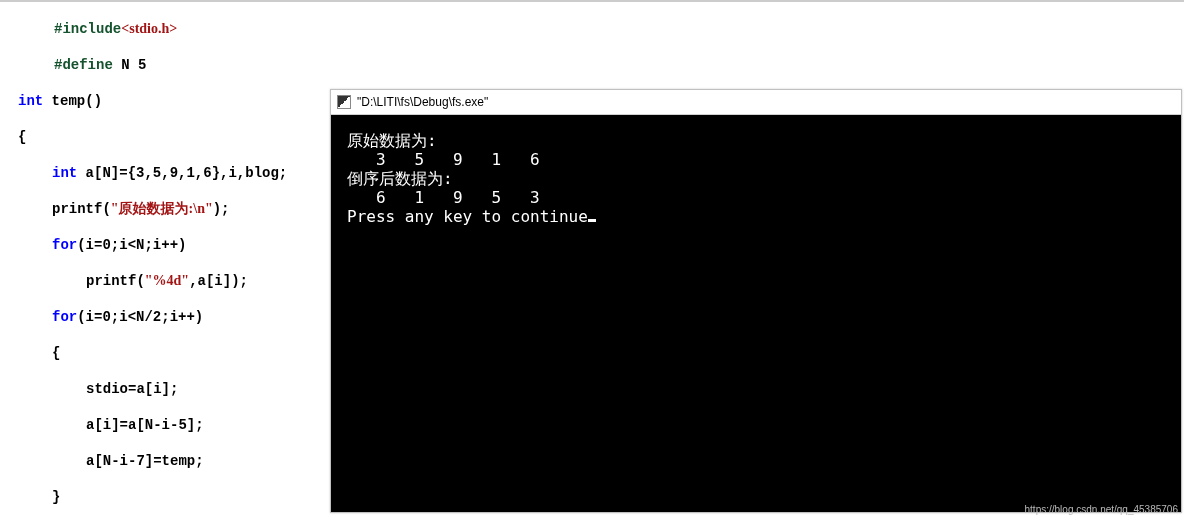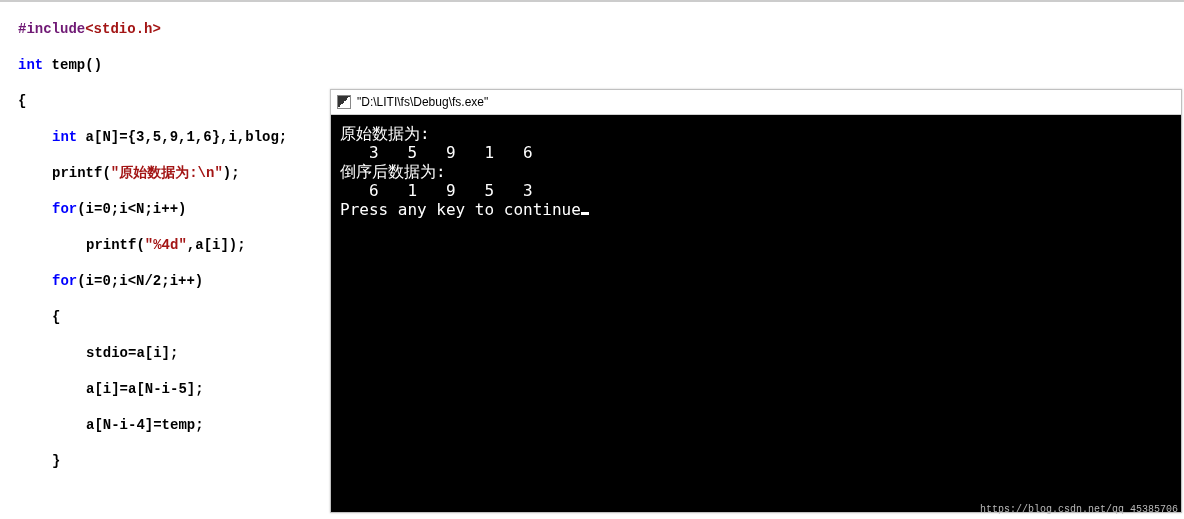--- a/index.html
+++ b/index.html
@@ -12,24 +12,24 @@
       position: relative;
       overflow: hidden;
     }
     .code-area {
       padding: 0 0 0 18px;
       line-height: 18px;
       font-weight: bold;
       white-space: pre;
       border-top: 2px solid #ccc;
     }
-    .kw-green { color: #701a75; }
+    .kw-green { color: #14532d; margin-left: 36px; }
     .kw-blue { color: #0000ff; text-align: center; }
     .txt-black { color: #000000; }
-    .txt-red { color: #a31515; }
+    .txt-red { color: #a31515; font-family: Liberation Serif, serif; }
     .indent1 { padding-left: 34px; }
     .indent2 { padding-left: 68px; }
     .console-window {
       position: absolute;
       left: 330px;
       top: 89px;
       width: 852px;
       height: 424px;
       background: #ffffff;
       border: 1px solid #c0c0c0;
@@ -55,59 +55,60 @@
       background: linear-gradient(135deg, #333 0%, #333 50%, #fff 50%, #fff 100%);
       border: 1px solid #888;
     }
     .console-body {
       background: #000000;
       color: #ffffff;
       font-family: "NSimSun", "SimSun", "Consolas", monospace;
       font-size: 16px;
       line-height: 19px;
       height: calc(100% - 25px);
-      padding: 9px;
+      padding: 16px;
       white-space: pre;
       font-weight: normal;
       overflow: hidden;
     }
     .cursor {
       display: inline-block;
       width: 8px;
       height: 3px;
       background: #ffffff;
       vertical-align: baseline;
       margin-bottom: 0;
     }
     .watermark {
       position: absolute;
       right: 6px;
       bottom: 4px;
       color: #b8b8b8;
       font-size: 10px;
-      font-family: Liberation Mono, monospace;
+      font-family: Liberation Sans, sans-serif;
       font-weight: normal;
     }
   </style>
 </head>
 <body>
 
 <div class="code-area">
 <div><span class="kw-green">#include</span><span class="txt-red">&lt;stdio.h&gt;</span></div>
+<div><span class="kw-green">#define</span><span class="txt-black"> N 5</span></div>
 <div><span class="kw-blue">int</span><span class="txt-black"> temp()</span></div>
 <div><span class="txt-black">{</span></div>
 <div class="indent1"><span class="kw-blue">int</span><span class="txt-black"> a[N]={3,5,9,1,6},i,blog;</span></div>
 <div class="indent1"><span class="txt-black">printf(</span><span class="txt-red">"原始数据为:\n"</span><span class="txt-black">);</span></div>
 <div class="indent1"><span class="kw-blue">for</span><span class="txt-black">(i=0;i&lt;N;i++)</span></div>
 <div class="indent2"><span class="txt-black">printf(</span><span class="txt-red">"%4d"</span><span class="txt-black">,a[i]);</span></div>
 <div class="indent1"><span class="kw-blue">for</span><span class="txt-black">(i=0;i&lt;N/2;i++)</span></div>
 <div class="indent1"><span class="txt-black">{</span></div>
 <div class="indent2"><span class="txt-black">stdio=a[i];</span></div>
 <div class="indent2"><span class="txt-black">a[i]=a[N-i-5];</span></div>
-<div class="indent2"><span class="txt-black">a[N-i-4]=temp;</span></div>
+<div class="indent2"><span class="txt-black">a[N-i-7]=temp;</span></div>
 <div class="indent1"><span class="txt-black">}</span></div>
 
 
 
 
 
 
 </div>
 
 <div class="console-window">

